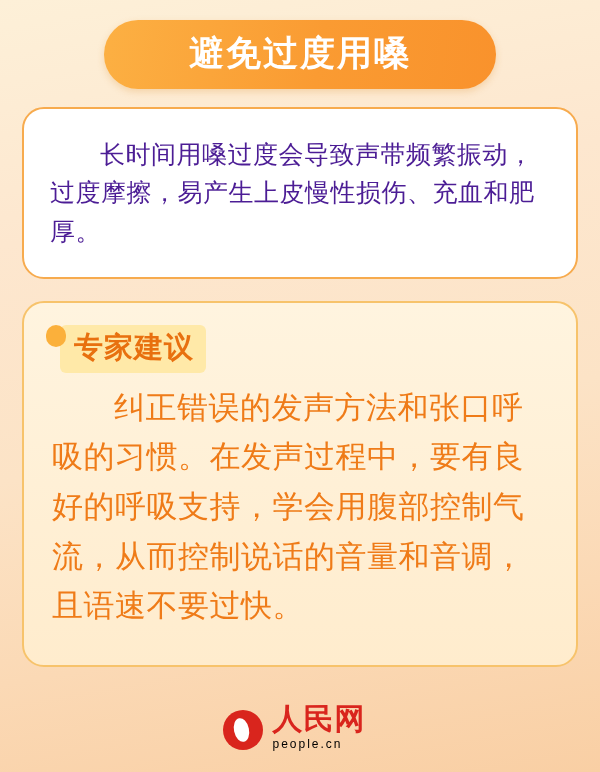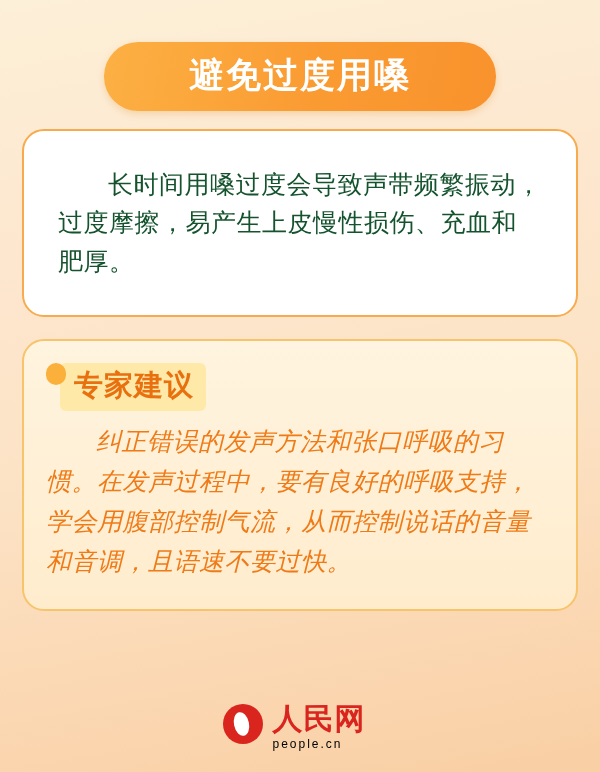--- a/index.html
+++ b/index.html
@@ -13,21 +13,21 @@
     background: linear-gradient(170deg, #fdf0d8 0%, #fde7cf 28%, #fce3c6 55%, #fbd9b5 78%, #f9cfa4 100%);
     overflow: hidden;
     position: relative;
   }
 
   .page {
     position: relative;
     width: 600px;
     height: 772px;
     box-sizing: border-box;
-    padding: 42px 22px 0 22px;
+    padding: 20px 22px 0 22px;
   }
 
   
   .title-wrap {
     display: flex;
     justify-content: center;
   }
   .title-pill {
     background: linear-gradient(100deg, #fba council, #fba53c);
     background: linear-gradient(100deg, #fcb043 0%, #fa9b32 55%, #f9922c 100%);
@@ -48,22 +48,22 @@
   
   .white-card {
     margin-top: 18px;
     background: #ffffff;
     border: 2px solid #f7ab4e;
     border-radius: 22px;
     padding: 26px 26px 26px 26px;
     box-sizing: border-box;
   }
   .white-card p {
-    margin: 8px;
-    color: #14532d;
+    margin: 0;
+    color: #4c1d95;
     font-size: 25px;
     line-height: 1.55;
     text-indent: 2em;
     letter-spacing: 0.5px;
   }
 
   
   .advice-card {
     margin-top: 22px;
     background: linear-gradient(180deg, #fff4df 0%, #ffeccd 100%);
@@ -95,37 +95,36 @@
     border-radius: 6px;
     padding: 3px 12px 5px 14px;
   }
   .advice-title-bg span {
     color: #e8700f;
     font-size: 29px;
     font-weight: bold;
     letter-spacing: 1px;
   }
   .advice-card p {
-    margin: 0;
+    margin: 6px;
     color: #ef7b18;
-    font-size: 25px;
+    font-size: 31px;
     line-height: 1.6;
     text-indent: 2em;
     letter-spacing: 0.5px;
-    font-style: italic;
   }
 
   
   .footer {
     position: absolute;
     left: 0;
     right: 12px;
     bottom: 22px;
     display: flex;
-    align-items: flex-start;
+    align-items: flex-end;
     justify-content: center;
   }
   .logo-mark {
     width: 40px;
     height: 40px;
     border-radius: 50%;
     background: #d9251d;
     position: relative;
     margin-right: 10px;
     flex: none;

